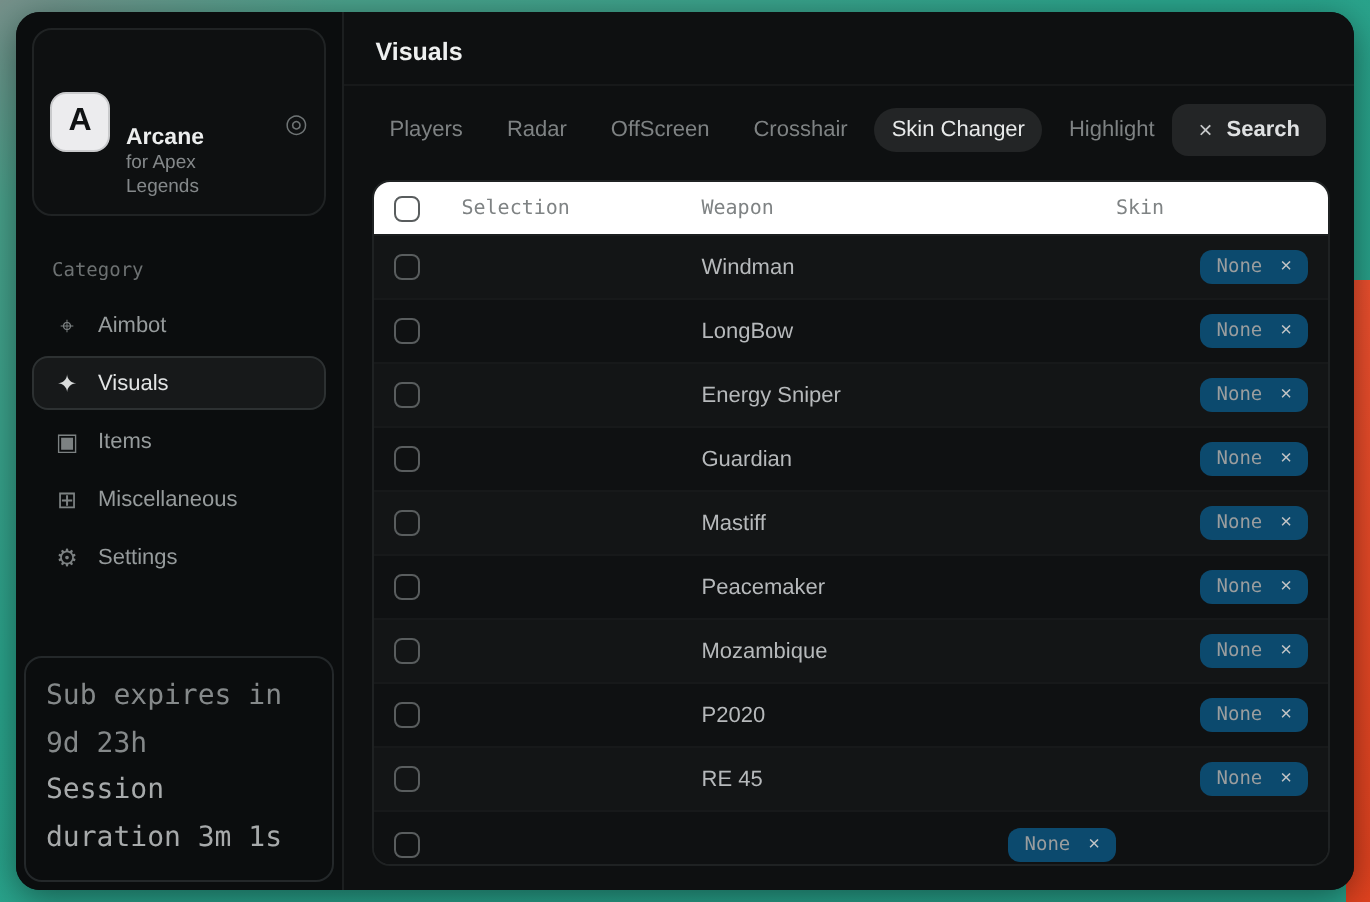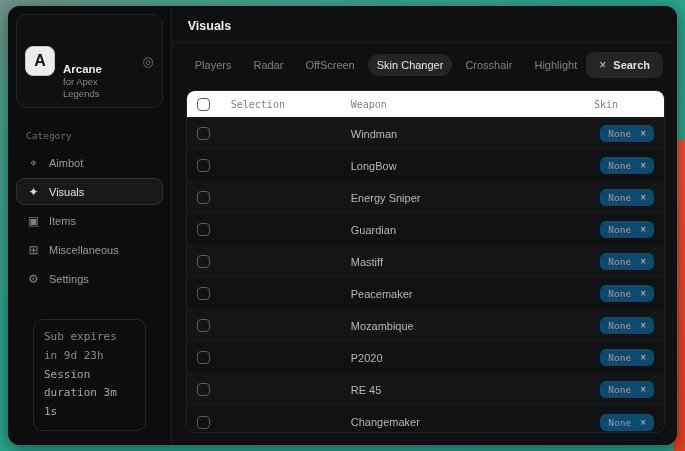--- a/index.html
+++ b/index.html
@@ -32,22 +32,22 @@
     font-family:"DejaVu Sans Mono", monospace; }
 
   .nav-item { height:27px; margin:2px 8px; padding:0 10px; border-radius:8px;
     display:flex; align-items:center; gap:9px; color:#969b9c; font-size:11px;
     border:1px solid transparent; cursor:pointer; }
   .nav-item .nav-icon { font-size:12px; color:#7c8182; width:13px; text-align:center; }
   .nav-item.active { background:#17191a; border-color:#2d3132; color:#e3e5e5; }
   .nav-item.active .nav-icon { color:#d9dbdb; }
 
   .spacer { flex:1; }
-  .footer-box { margin:25px; padding:8px 10px; border:1px solid #24282a; border-radius:9px;
-    font-family:"DejaVu Sans Mono", monospace; font-size:11px; line-height:1.7; }
+  .footer-box { margin:4px; padding:8px 10px; border:1px solid #24282a; border-radius:9px;
+    font-family:"DejaVu Sans Mono", monospace; font-size:14px; line-height:1.7; }
   .footer-line1 { color:#85898a; }
   .footer-line2 { color:#a7aaab; }
 
   .v-divider { width:1px; background:#1c1f20; }
 
   
   .main { flex:1; background:#0e1011; display:flex; flex-direction:column; }
   .main-header { padding:13px 16px 9px; border-bottom:1px solid #17191a; }
   .main-title { color:#eef0f0; font-size:12.5px; font-weight:bold; }
 
@@ -59,21 +59,21 @@
     background:#232526; border:none; color:#dfe1e2; font-size:11px; font-weight:bold;
     padding:6px 13px; border-radius:8px; cursor:pointer;
     font-family:"Liberation Sans", sans-serif; }
   .search-btn .x-glyph { color:#c7c9ca; font-size:12px; font-weight:normal; }
 
   .table { margin:12px 12px 12px 14px; border:1px solid #1f2223; border-radius:9px;
     overflow:hidden; }
   .t-head { display:grid; grid-template-columns:34px 120px 1fr 96px; align-items:center;
     height:27px; padding:0 10px; background:#ffffff; border-bottom:1px solid #1b1e1f;
     font-family:"DejaVu Sans Mono", monospace; font-size:10px; color:#7f8384; }
-  .t-head .h-skin { text-align:center; }
+  .t-head .h-skin { text-align:left; }
   .t-row { display:grid; grid-template-columns:34px 120px 1fr 96px; align-items:center;
     height:32px; padding:0 10px; border-bottom:1px solid #17191a; }
   .t-row:nth-of-type(odd) { background:#131516; }
   .t-row:nth-of-type(even) { background:#0f1112; }
   .t-row:last-of-type { border-bottom:none; }
   .weapon-cell { color:#b6b9bb; font-size:11px; }
   .skin-cell { display:flex; justify-content:flex-end; }
 
   .checkbox { width:13px; height:13px; border:1.5px solid #595d5e; border-radius:4px;
     background:transparent; cursor:pointer; }
@@ -148,23 +148,23 @@
 
     <div class="tabbar">
       <div style="display:flex;align-items:center;gap:4px;">
 
           <div class="tab">Players</div>
 
           <div class="tab">Radar</div>
 
           <div class="tab">OffScreen</div>
 
+          <div class="tab">Crosshair</div>
+
           <div class="tab active">Skin Changer</div>
-
-          <div class="tab">Crosshair</div>
 
           <div class="tab">Highlight</div>
         </div>
       <button class="search-btn">
         <span class="x-glyph">×</span>
         <span>Search</span>
       </button>
     </div>
 
     <div class="table">
@@ -281,21 +281,20 @@
               <span class="none-badge">
                 <span class="none-label">None</span>
                 <span class="clear-x">×</span>
               </span>
             </span>
           </div>
 
           <div class="t-row">
             <span class="checkbox"></span>
             <span></span>
-            <span class="weapon-cell">Changemaker</span>
             <span class="skin-cell">
               <span class="none-badge">
                 <span class="none-label">None</span>
                 <span class="clear-x">×</span>
               </span>
             </span>
           </div>
         </div>
     </div>
   </section>

